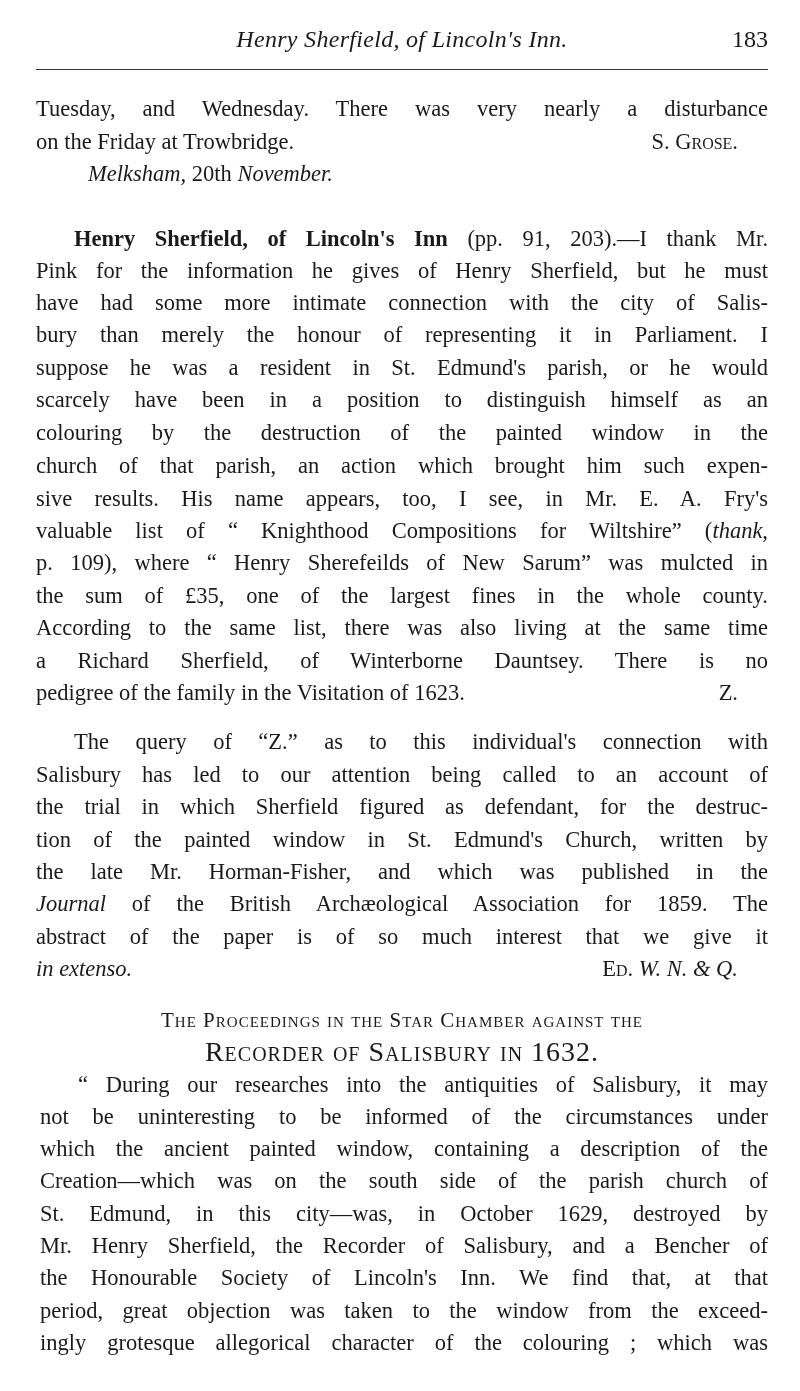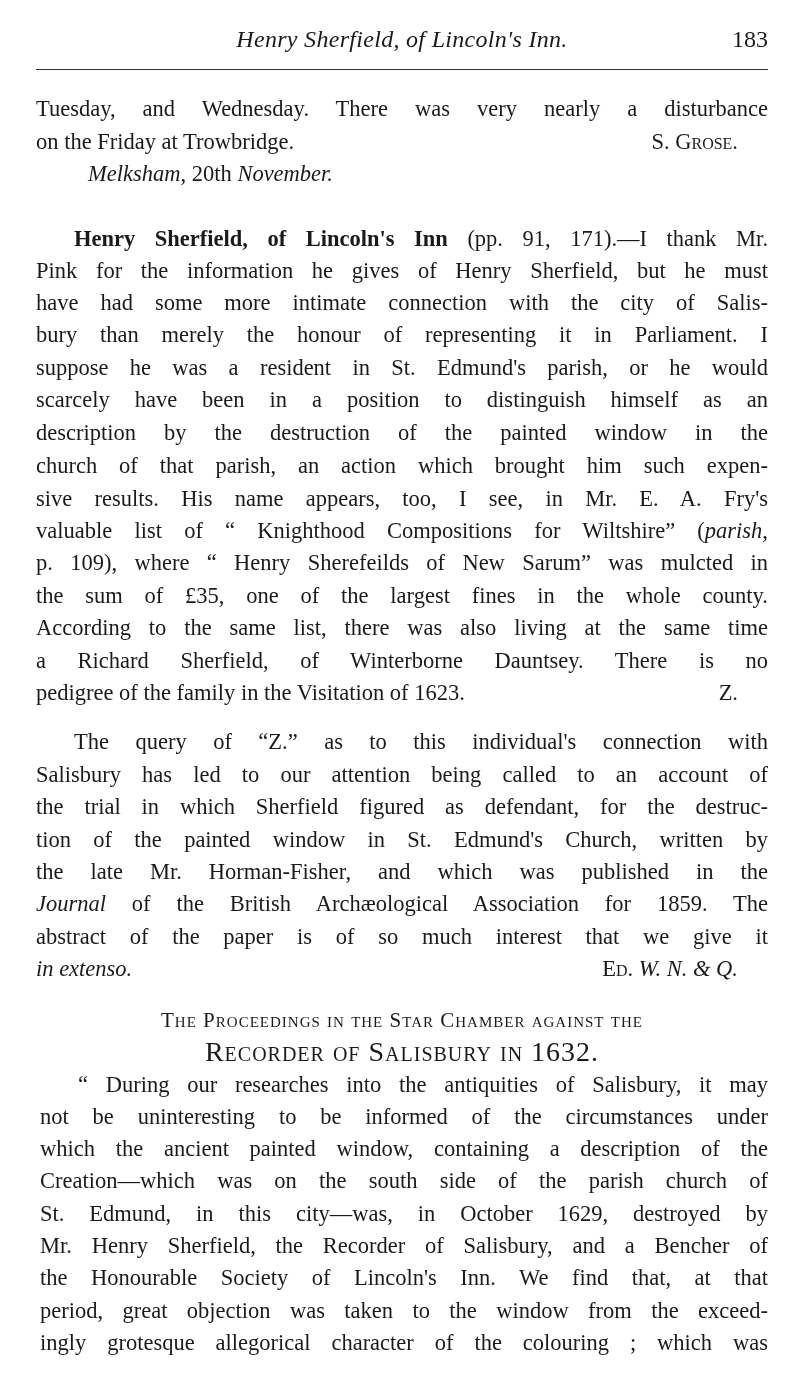--- a/index.html
+++ b/index.html
@@ -39,32 +39,32 @@
     <span class="r sc" style="margin-right:30px">S. Grose.</span>
   </div>
   <div class="line last it" style="top:159px; left:88px">
     <span>Melksham,</span>
     <span style="font-style:normal">20th</span>
     <span>November.</span>
   </div>
 
   <div class="line" style="top:224px; left:74px; width:694px">
     <span class="b">Henry Sherfield, of Lincoln's Inn</span>
-    <span>(pp. 91, 171).—I thank Mr.</span>
+    <span>(pp. 91, 203).—I thank Mr.</span>
   </div>
   <div class="line" style="top:256px">Pink for the information he gives of Henry Sherfield, but he must</div>
   <div class="line" style="top:288px">have had some more intimate connection with the city of Salis-</div>
   <div class="line" style="top:320px">bury than merely the honour of representing it in Parliament.  I</div>
   <div class="line" style="top:353px">suppose he was a resident in St. Edmund's parish, or he would</div>
   <div class="line" style="top:385px">scarcely have been in a position to distinguish himself as an</div>
-  <div class="line" style="top:418px">description by the destruction of the painted window in the</div>
+  <div class="line" style="top:418px">colouring by the destruction of the painted window in the</div>
   <div class="line" style="top:451px">church of that parish, an action which brought him such expen-</div>
   <div class="line" style="top:484px">sive results.  His name appears, too, I see, in Mr. E. A. Fry's</div>
   <div class="line" style="top:516px">
-    <span>valuable list of “ Knighthood Compositions for Wiltshire” (</span><span class="it">parish,</span>
+    <span>valuable list of “ Knighthood Compositions for Wiltshire” (</span><span class="it">thank,</span>
   </div>
   <div class="line" style="top:548px">p. 109), where “ Henry Sherefeilds of New Sarum” was mulcted in</div>
   <div class="line" style="top:581px">the sum of £35, one of the largest fines in the whole county.</div>
   <div class="line" style="top:613px">According to the same list, there was also living at the same time</div>
   <div class="line" style="top:646px">a Richard Sherfield, of Winterborne Dauntsey.  There is no</div>
   <div class="line last" style="top:678px">
     <span>pedigree of the family in the Visitation of 1623.</span>
     <span class="r" style="margin-right:30px">Z.</span>
   </div>
 

